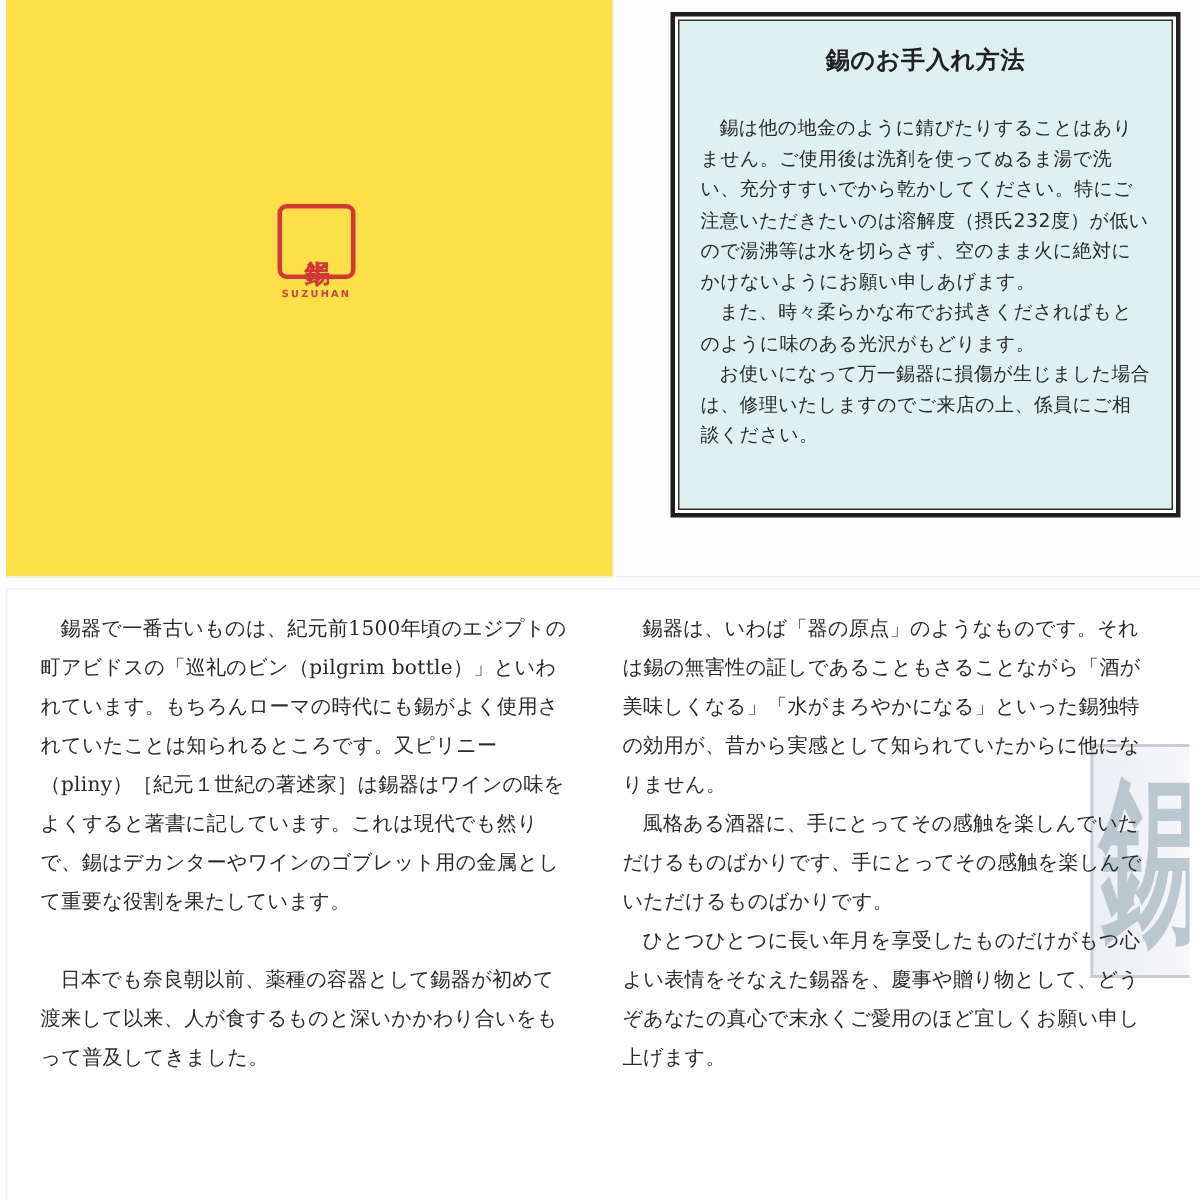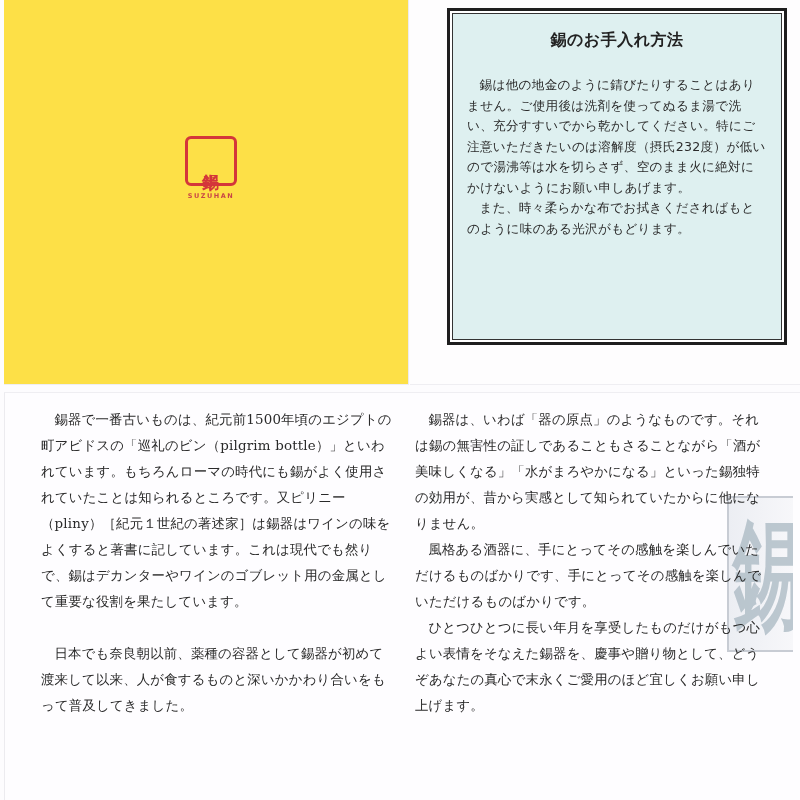--- a/index.html
+++ b/index.html
@@ -80,21 +80,21 @@
       background: #fefdff;
       border-left: 1px solid #ecebef;
       border-top: 1px solid #efeef2;
     }
     .col {
       position: absolute; top: 14px;
       font-family: "DejaVu Serif", "Liberation Serif", serif;
       font-size: 13.4px; line-height: 26px; color: #2a2a2a;
       letter-spacing: 0.2px;
     }
-    .col-left { left: 36px; width: 354px; }
+    .col-left { left: 22px; width: 354px; }
     .col-right { left: 410px; width: 348px; }
     .col p { margin: 0; text-indent: 1em; }
     .col p.gap { margin-top: 26px; }
 
     .watermark {
       position: absolute; left: 722px; top: 103px; width: 66px; height: 156px;
       border: 2px solid #c8ccd4;
       border-right: none;
       box-sizing: border-box;
       background: linear-gradient(90deg, #eceef3 0%, #f7f7fa 100%);
@@ -122,20 +122,21 @@
       <div class="seal-caption">SUZUHAN</div>
     </div>
   </section>
 
   <section class="top-right">
     <div class="care-box">
       <div class="care-inner">
         <div class="care-title">錫のお手入れ方法</div>
         <p class="care-para">錫は他の地金のように錆びたりすることはありません。ご使用後は洗剤を使ってぬるま湯で洗い、充分すすいでから乾かしてください。特にご注意いただきたいのは溶解度（摂氏232度）が低いので湯沸等は水を切らさず、空のまま火に絶対にかけないようにお願い申しあげます。</p>
         <p class="care-para">また、時々柔らかな布でお拭きくださればもとのように味のある光沢がもどります。</p>
+        <p class="care-para">お使いになって万一錫器に損傷が生じました場合は、修理いたしますのでご来店の上、係員にご相談ください。</p>
       </div>
     </div>
   </section>
 
   <section class="bottom">
     <div class="col col-left">
       <p>錫器で一番古いものは、紀元前1500年頃のエジプトの町アビドスの「巡礼のビン（pilgrim bottle）」といわれています。もちろんローマの時代にも錫がよく使用されていたことは知られるところです。又ピリニー（pliny）［紀元１世紀の著述家］は錫器はワインの味をよくすると著書に記しています。これは現代でも然りで、錫はデカンターやワインのゴブレット用の金属として重要な役割を果たしています。</p>
       <p class="gap">日本でも奈良朝以前、薬種の容器として錫器が初めて渡来して以来、人が食するものと深いかかわり合いをもって普及してきました。</p>
     </div>
 

